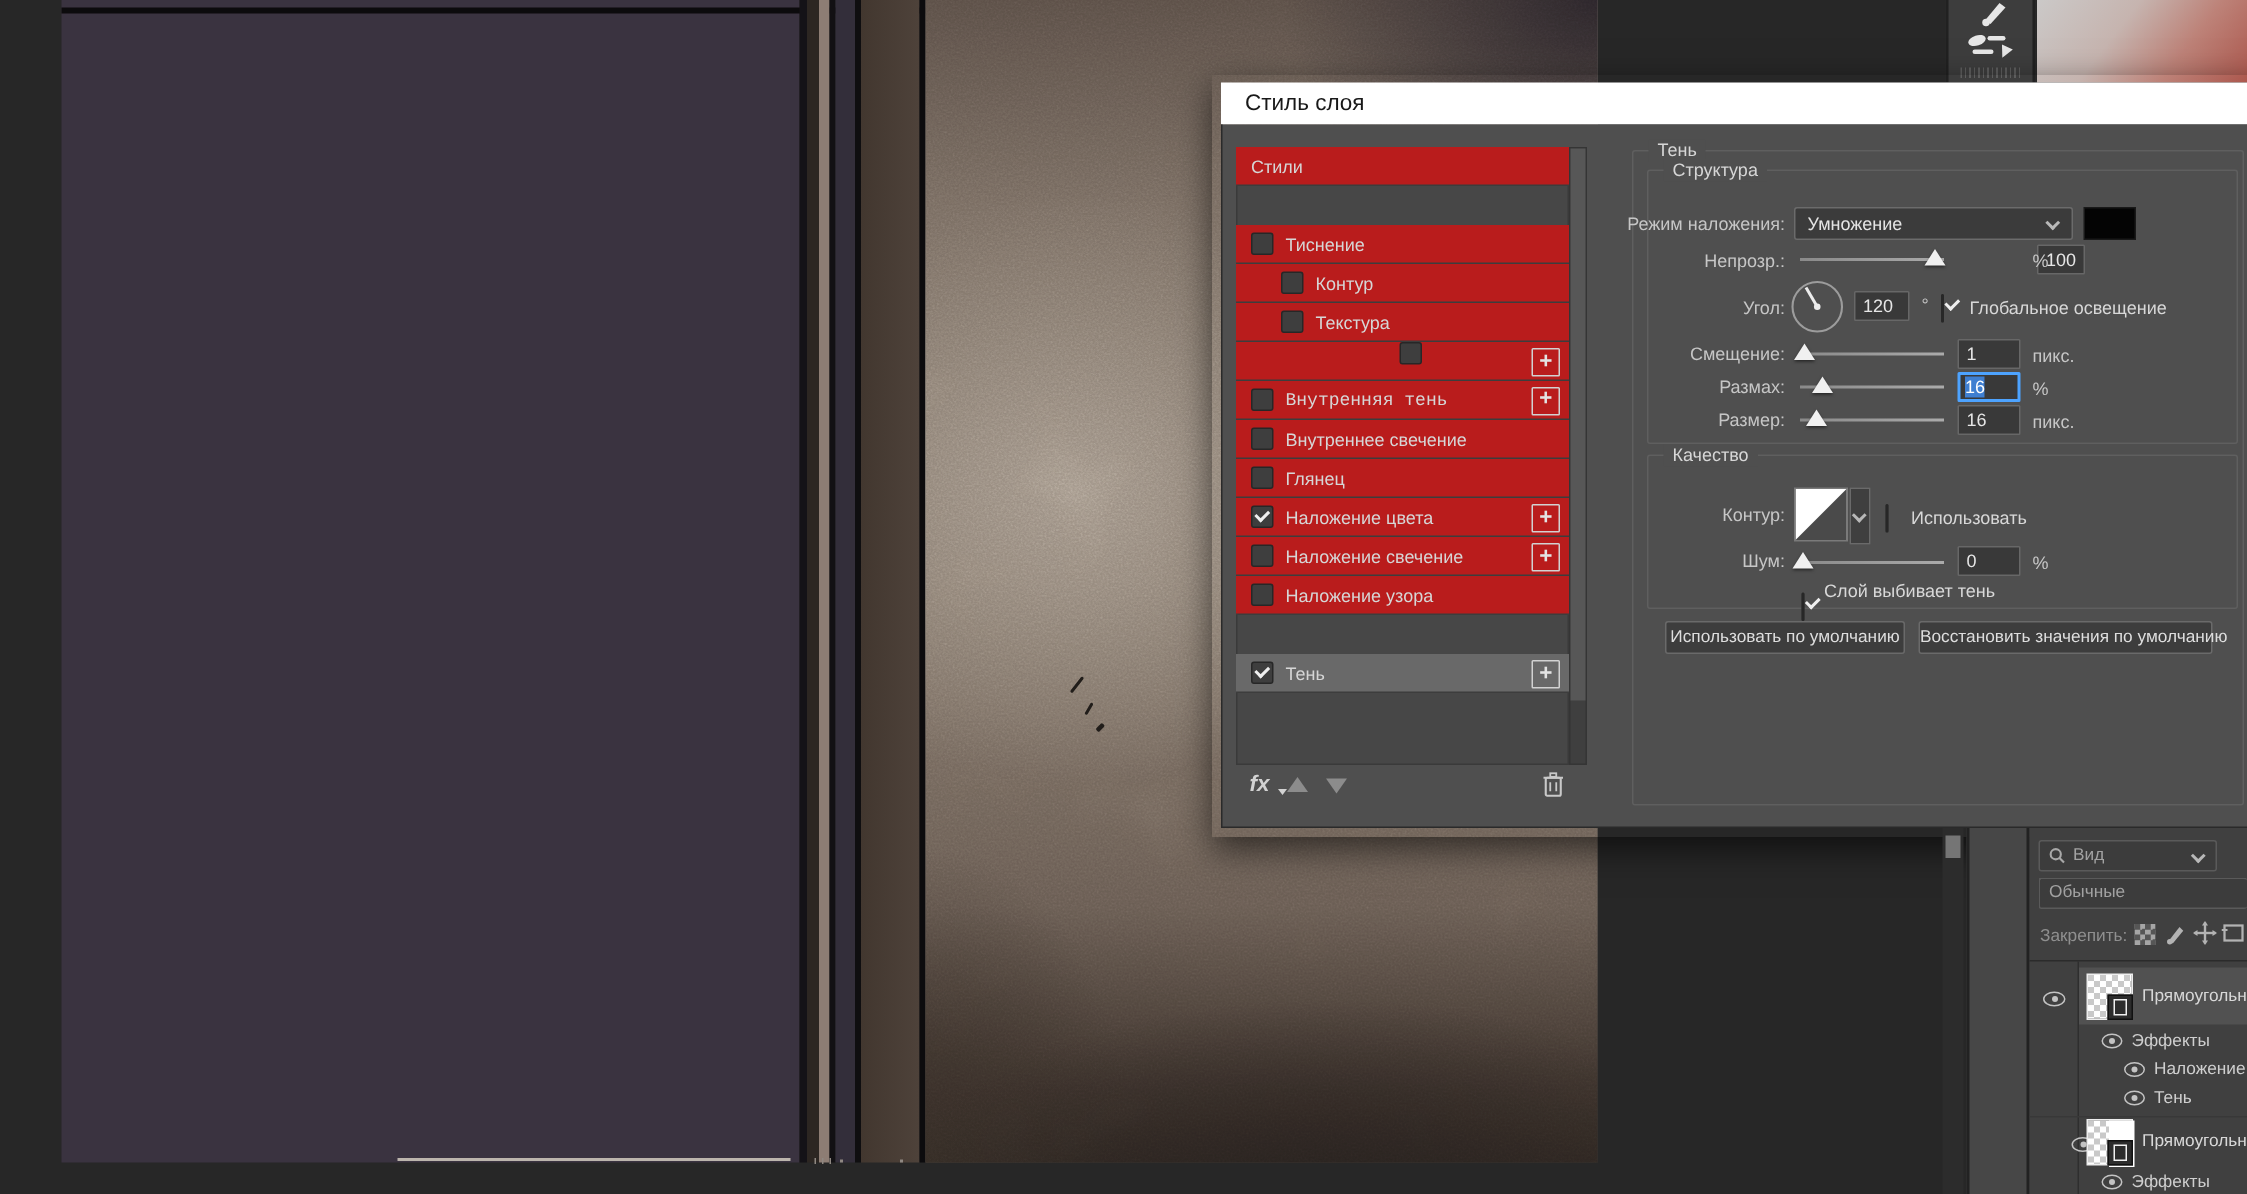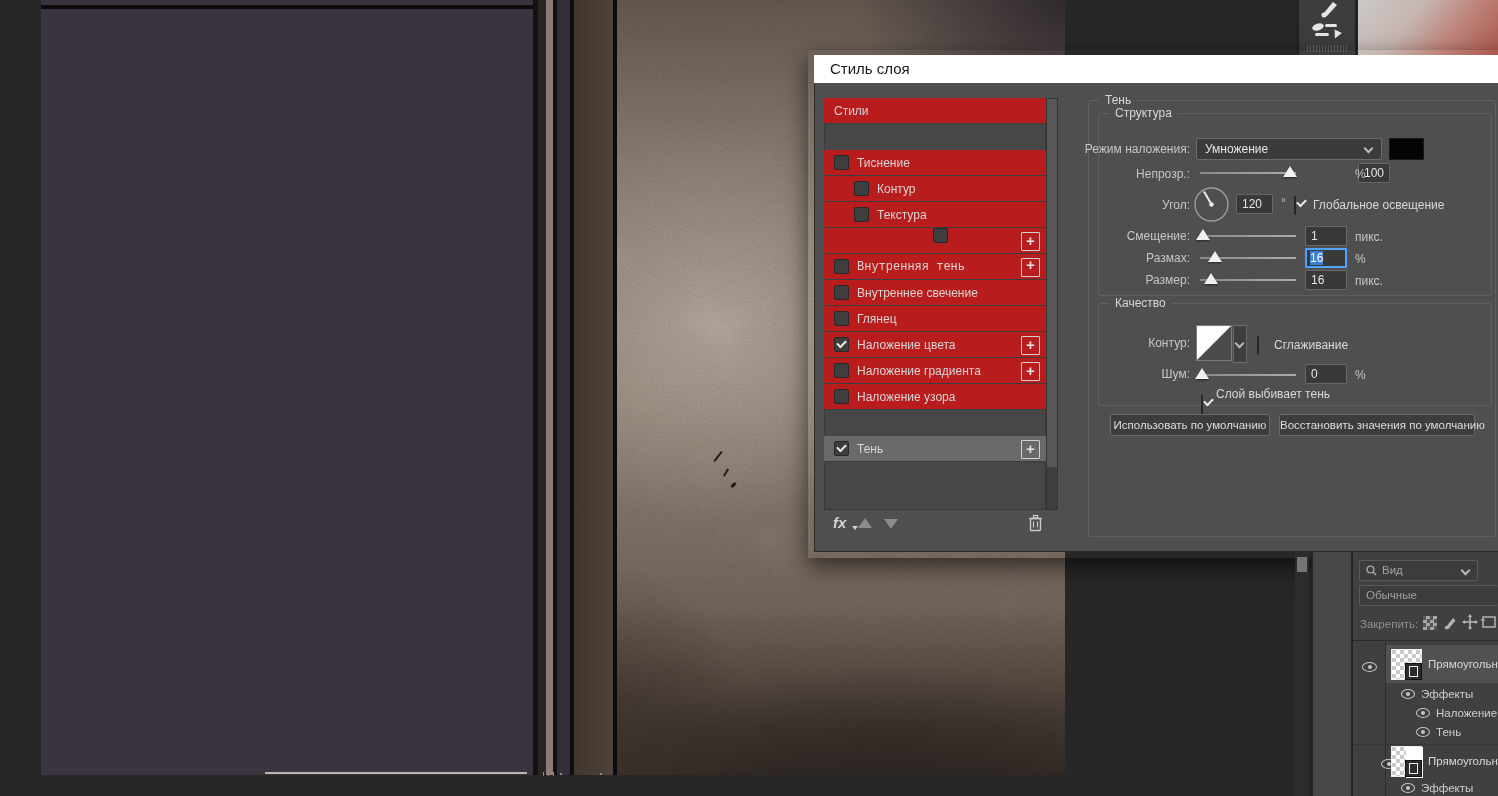--- a/index.html
+++ b/index.html
@@ -195,21 +195,21 @@
       <span class="cb"></span>
       <span class="lbl">Глянец</span>
     </div>
   <div class="abs ls-row" style="top:332px;">
       <span class="cb on"></span>
       <span class="lbl">Наложение цвета</span>
       <span class="plusbox">+</span>
     </div>
   <div class="abs ls-row" style="top:358px;">
       <span class="cb"></span>
-      <span class="lbl">Наложение градиента</span>
+      <span class="lbl">Наложение свечение</span>
       <span class="plusbox">+</span>
     </div>
   <div class="abs ls-row" style="top:384px;">
       <span class="cb"></span>
       <span class="lbl">Наложение узора</span>
     </div>
   <div class="abs ls-row sel" style="top:436px;">
       <span class="cb on"></span>
       <span class="lbl">Тень</span>
       <span class="plusbox">+</span>
@@ -295,21 +295,21 @@
   
   <div class="abs label-r" style="left:1080px;top:336px;width:110px;">Контур:</div>
   <svg class="abs" style="left:1196px;top:325px;border:1px solid #7a7a7a;" width="36" height="36" viewBox="0 0 36 36">
     <rect width="36" height="36" fill="#ffffff"></rect>
     <polygon points="0,36 36,0 36,36" fill="#4a4a4a"></polygon>
   </svg>
   <div class="abs" style="left:1233px;top:325px;width:14px;height:38px;background:#3f3f3f;border:1px solid #6a6a6a;">
     <span class="chev-down abs" style="left:2px;top:14px;"></span>
   </div>
   <span class="cb abs" style="left:1255px;top:337px;"></span>
-  <div class="abs lbl-txt" style="left:1274px;top:338px;">Сглаживание</div>
+  <div class="abs lbl-txt" style="left:1274px;top:338px;">Использовать</div>
 
   
   <div class="abs label-r" style="left:1080px;top:367px;width:110px;">Шум:</div>
   <div class="abs track" style="left:1200px;top:374px;width:96px;"></div>
   <div class="abs thumb" style="left:1195px;top:368px;"></div>
   <div class="abs vbox" style="left:1305px;top:364px;width:42px;">0</div>
   <div class="abs unit" style="left:1355px;top:368px;">%</div>
 
   
   <span class="cb abs on" style="left:1197px;top:396px;"></span>

